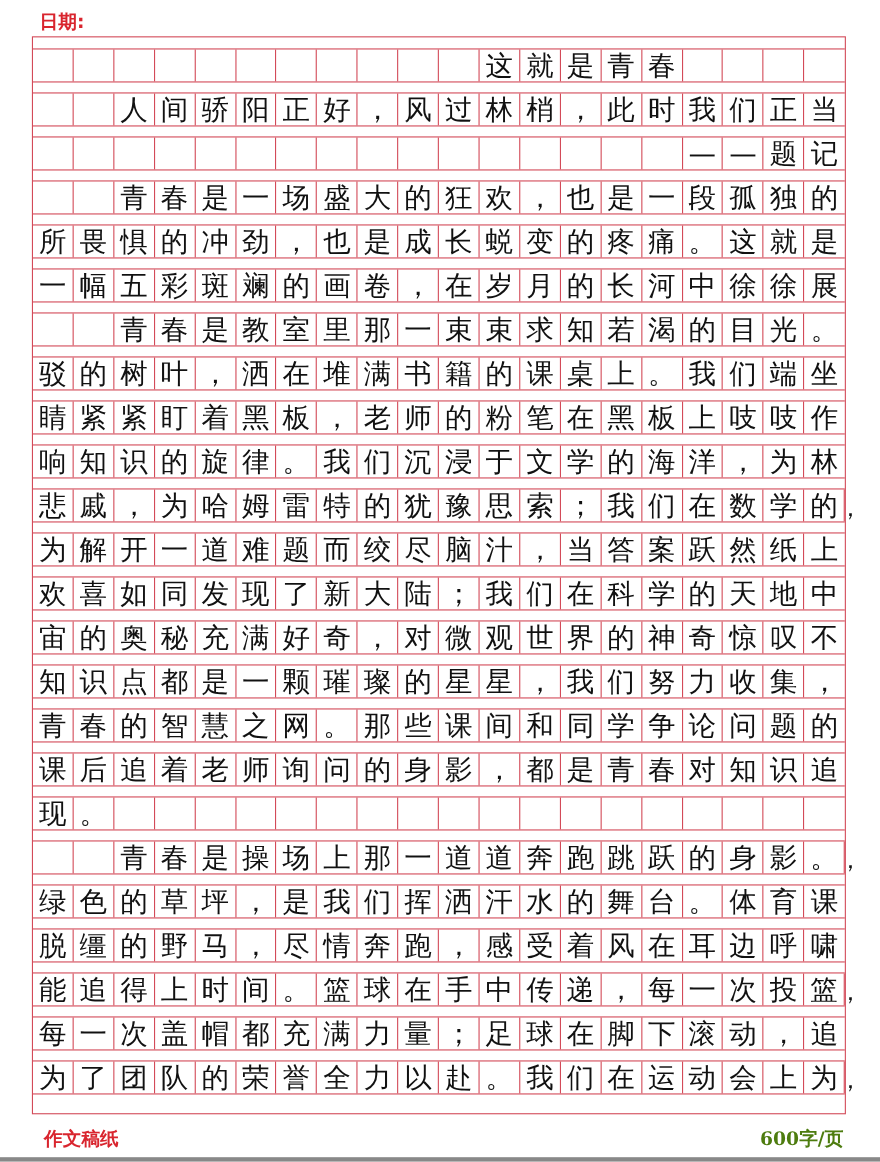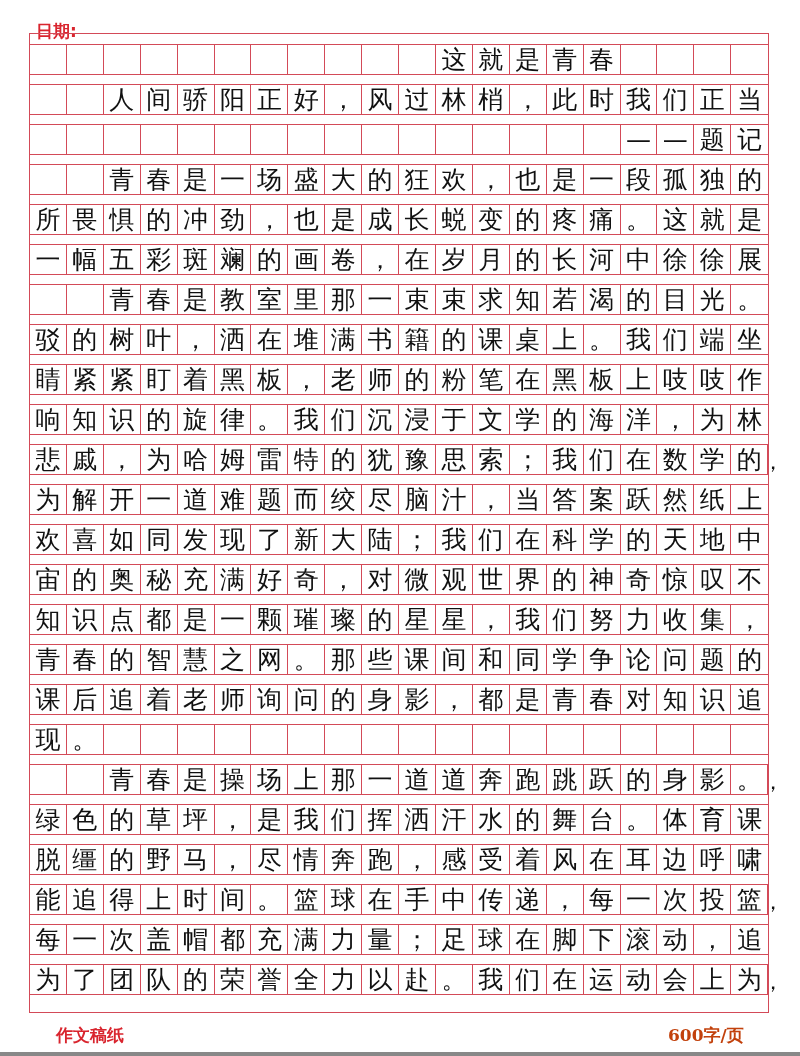--- a/index.html
+++ b/index.html
@@ -1,32 +1,32 @@
 <!DOCTYPE html>
 <html><head>
 <meta charset="utf-8">
 <style>
   html, body { margin:0; padding:0; }
   body { width:800px; height:1056px; background:#ffffff; position:relative; overflow:hidden;
          font-family:"DejaVu Sans", sans-serif; }
-  .header { position:absolute; left:36px; top:20px; height:24px; display:flex; align-items:baseline; }
+  .header { position:absolute; left:36px; top:8px; height:24px; display:flex; align-items:baseline; }
   .date-label { color:#d9252e; font-weight:bold; font-size:17px; font-family:"DejaVu Sans", sans-serif; }
   .header-title { color:#222; font-size:18px; font-family:"DejaVu Serif", serif; margin-left:2px; }
   .grid { position:absolute; left:29px; top:33px; width:740px; border:1.5px solid #d34a58; box-sizing:border-box;
           height:980px; }
   .row { position:absolute; left:0; width:100%; height:31px; border-top:1.5px solid #d34a58; border-bottom:1.5px solid #d34a58;
          box-sizing:border-box; display:flex; }
   .cell { width:37px; height:100%; box-sizing:border-box; border-right:1.5px solid #d34a58;
           display:flex; align-items:center; justify-content:center; font-size:25px; line-height:1;
           color:#111; font-family:"DejaVu Sans", sans-serif; }
   .cell:last-child { border-right:none; }
   .overflow { position:absolute; right:-16px; top:2px; font-size:22px; color:#111; }
-  .footer-left { position:absolute; left:56px; top:1024px; color:#d9252e; font-size:17px; font-weight:bold;
+  .footer-left { position:absolute; left:40px; top:1024px; color:#d9252e; font-size:17px; font-weight:bold;
                  font-family:"DejaVu Serif", serif; }
-  .footer-right { position:absolute; left:668px; top:1024px; color:#c2410c; font-size:17px; font-weight:bold;
+  .footer-right { position:absolute; left:691px; top:1024px; color:#4d7c0f; font-size:17px; font-weight:bold;
                   font-family:"DejaVu Serif", serif; }
   .bottom-bar { position:absolute; left:0; top:1052px; width:800px; height:4px; background:#888; }
 </style>
 </head>
 <body>
 
 <div class="header">
   <span class="date-label">日期:</span>
 </div>
 

